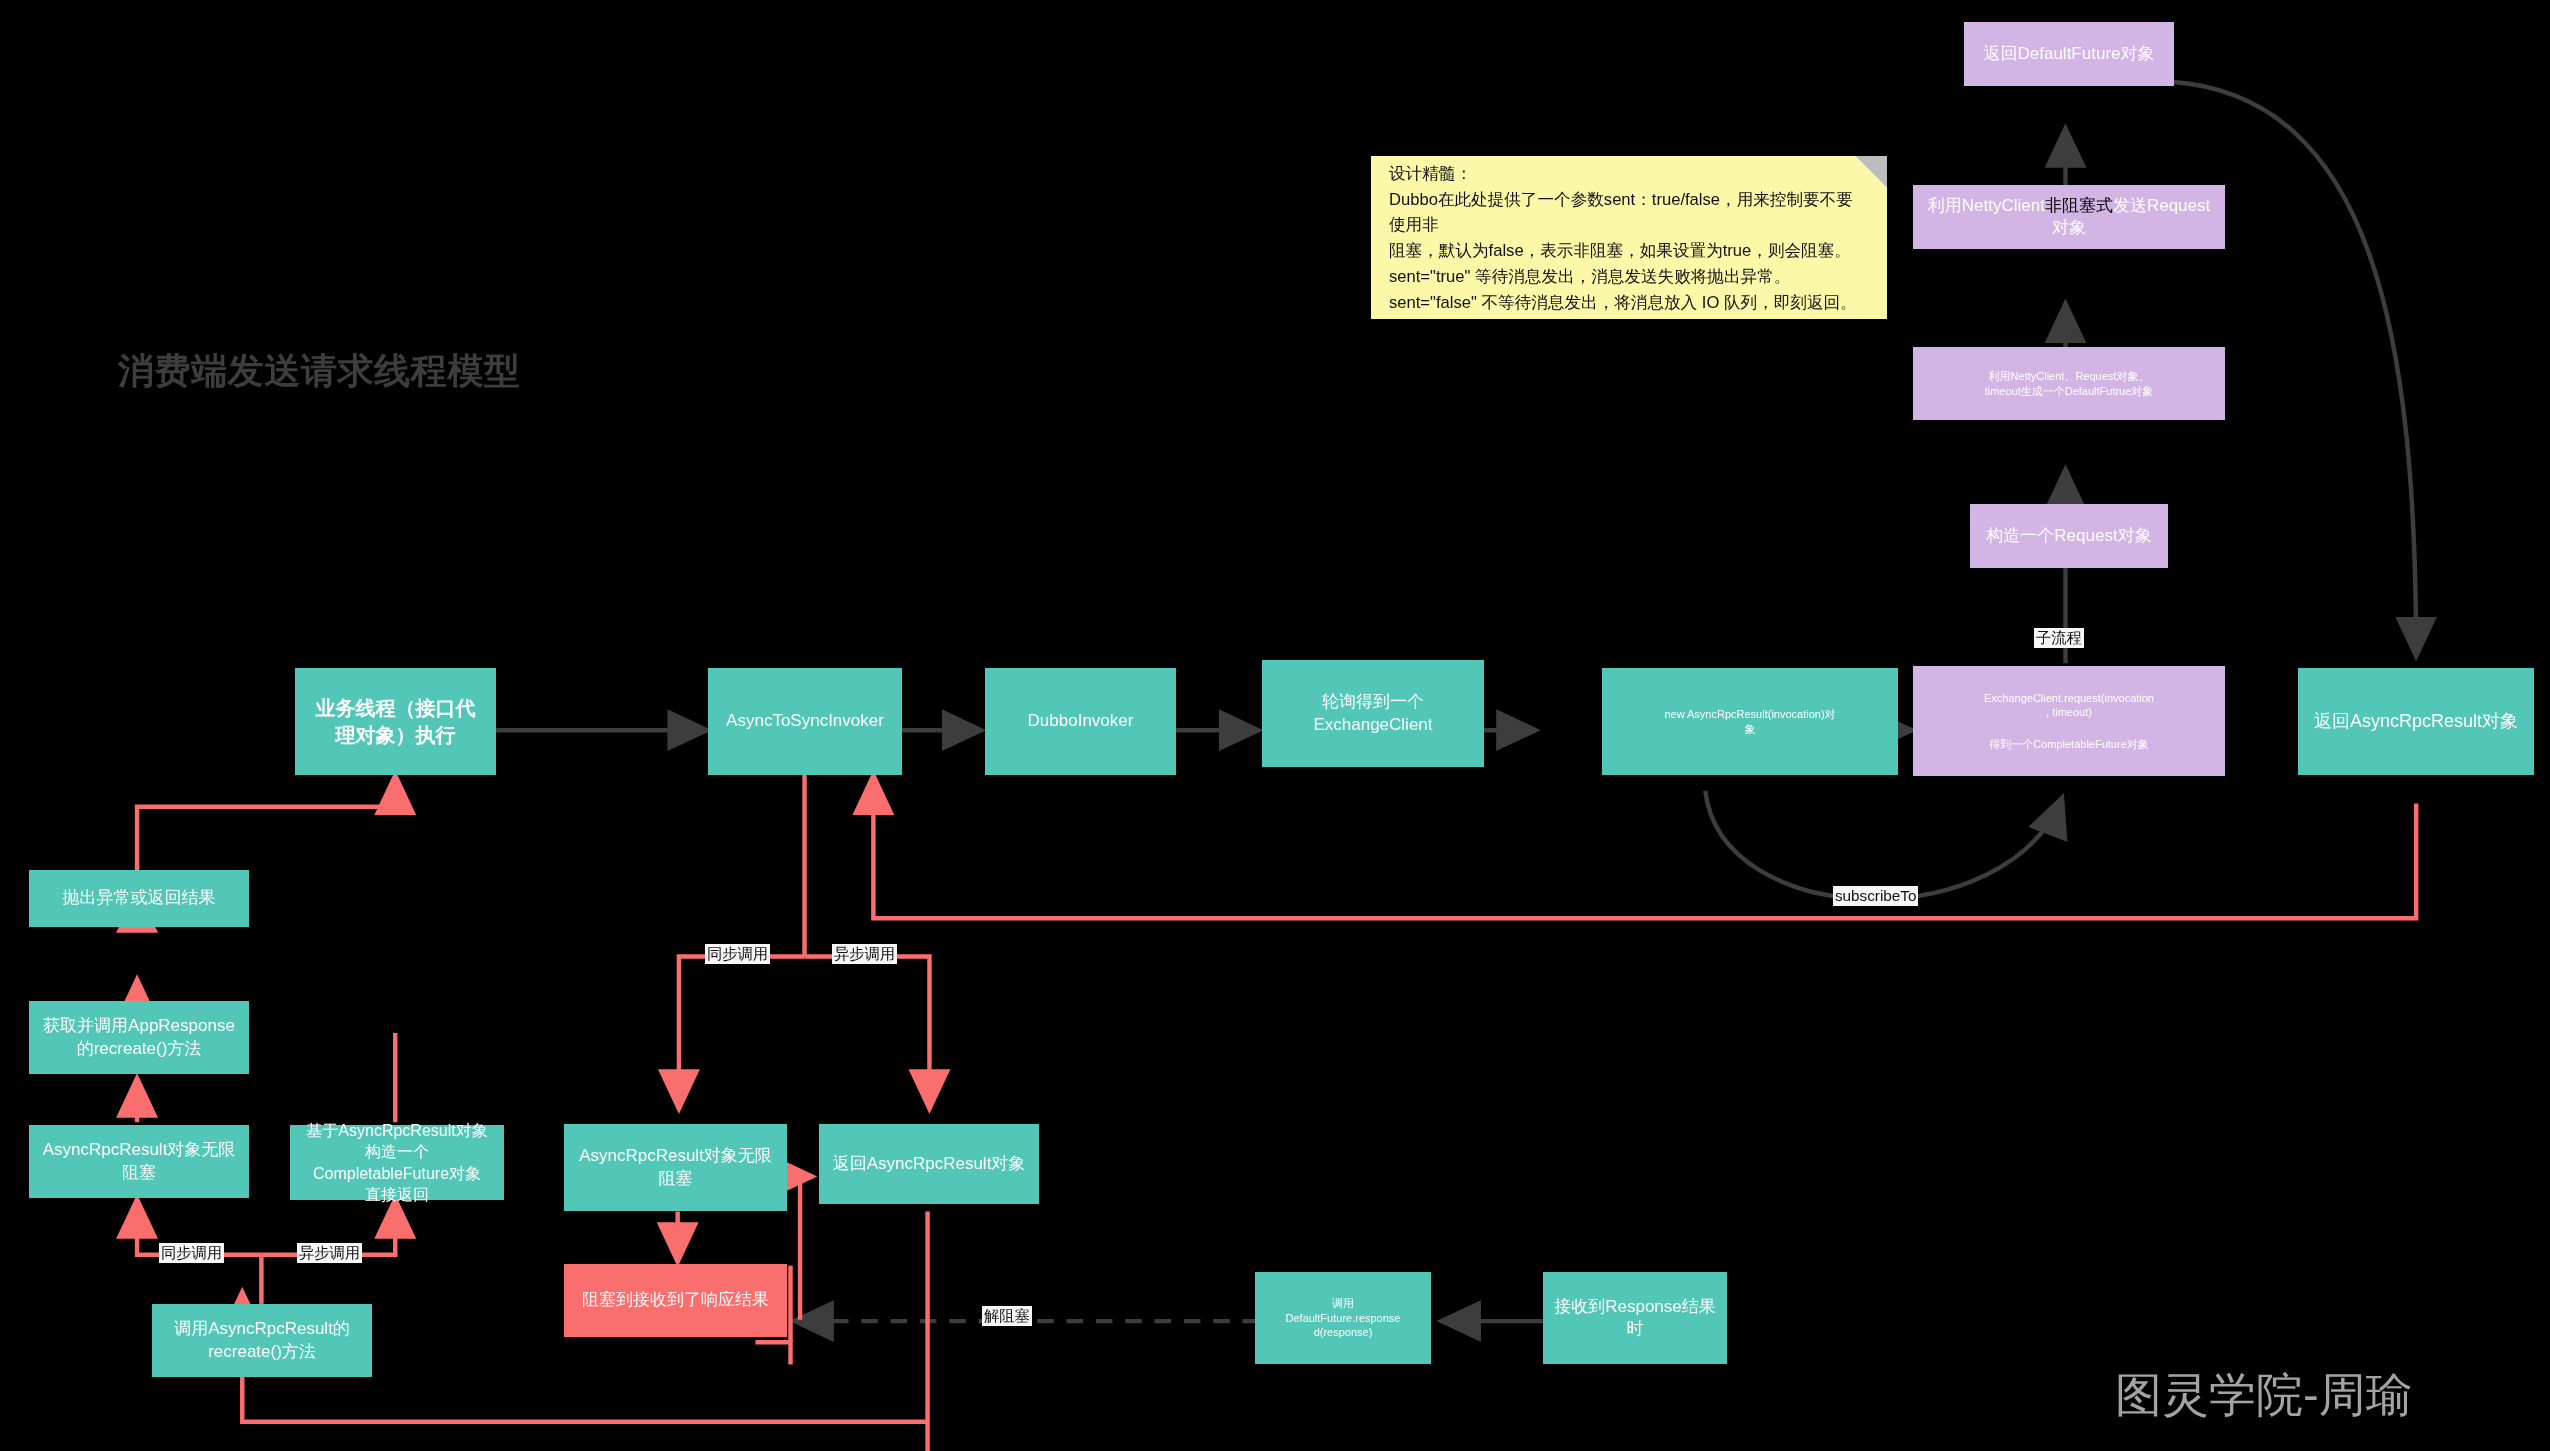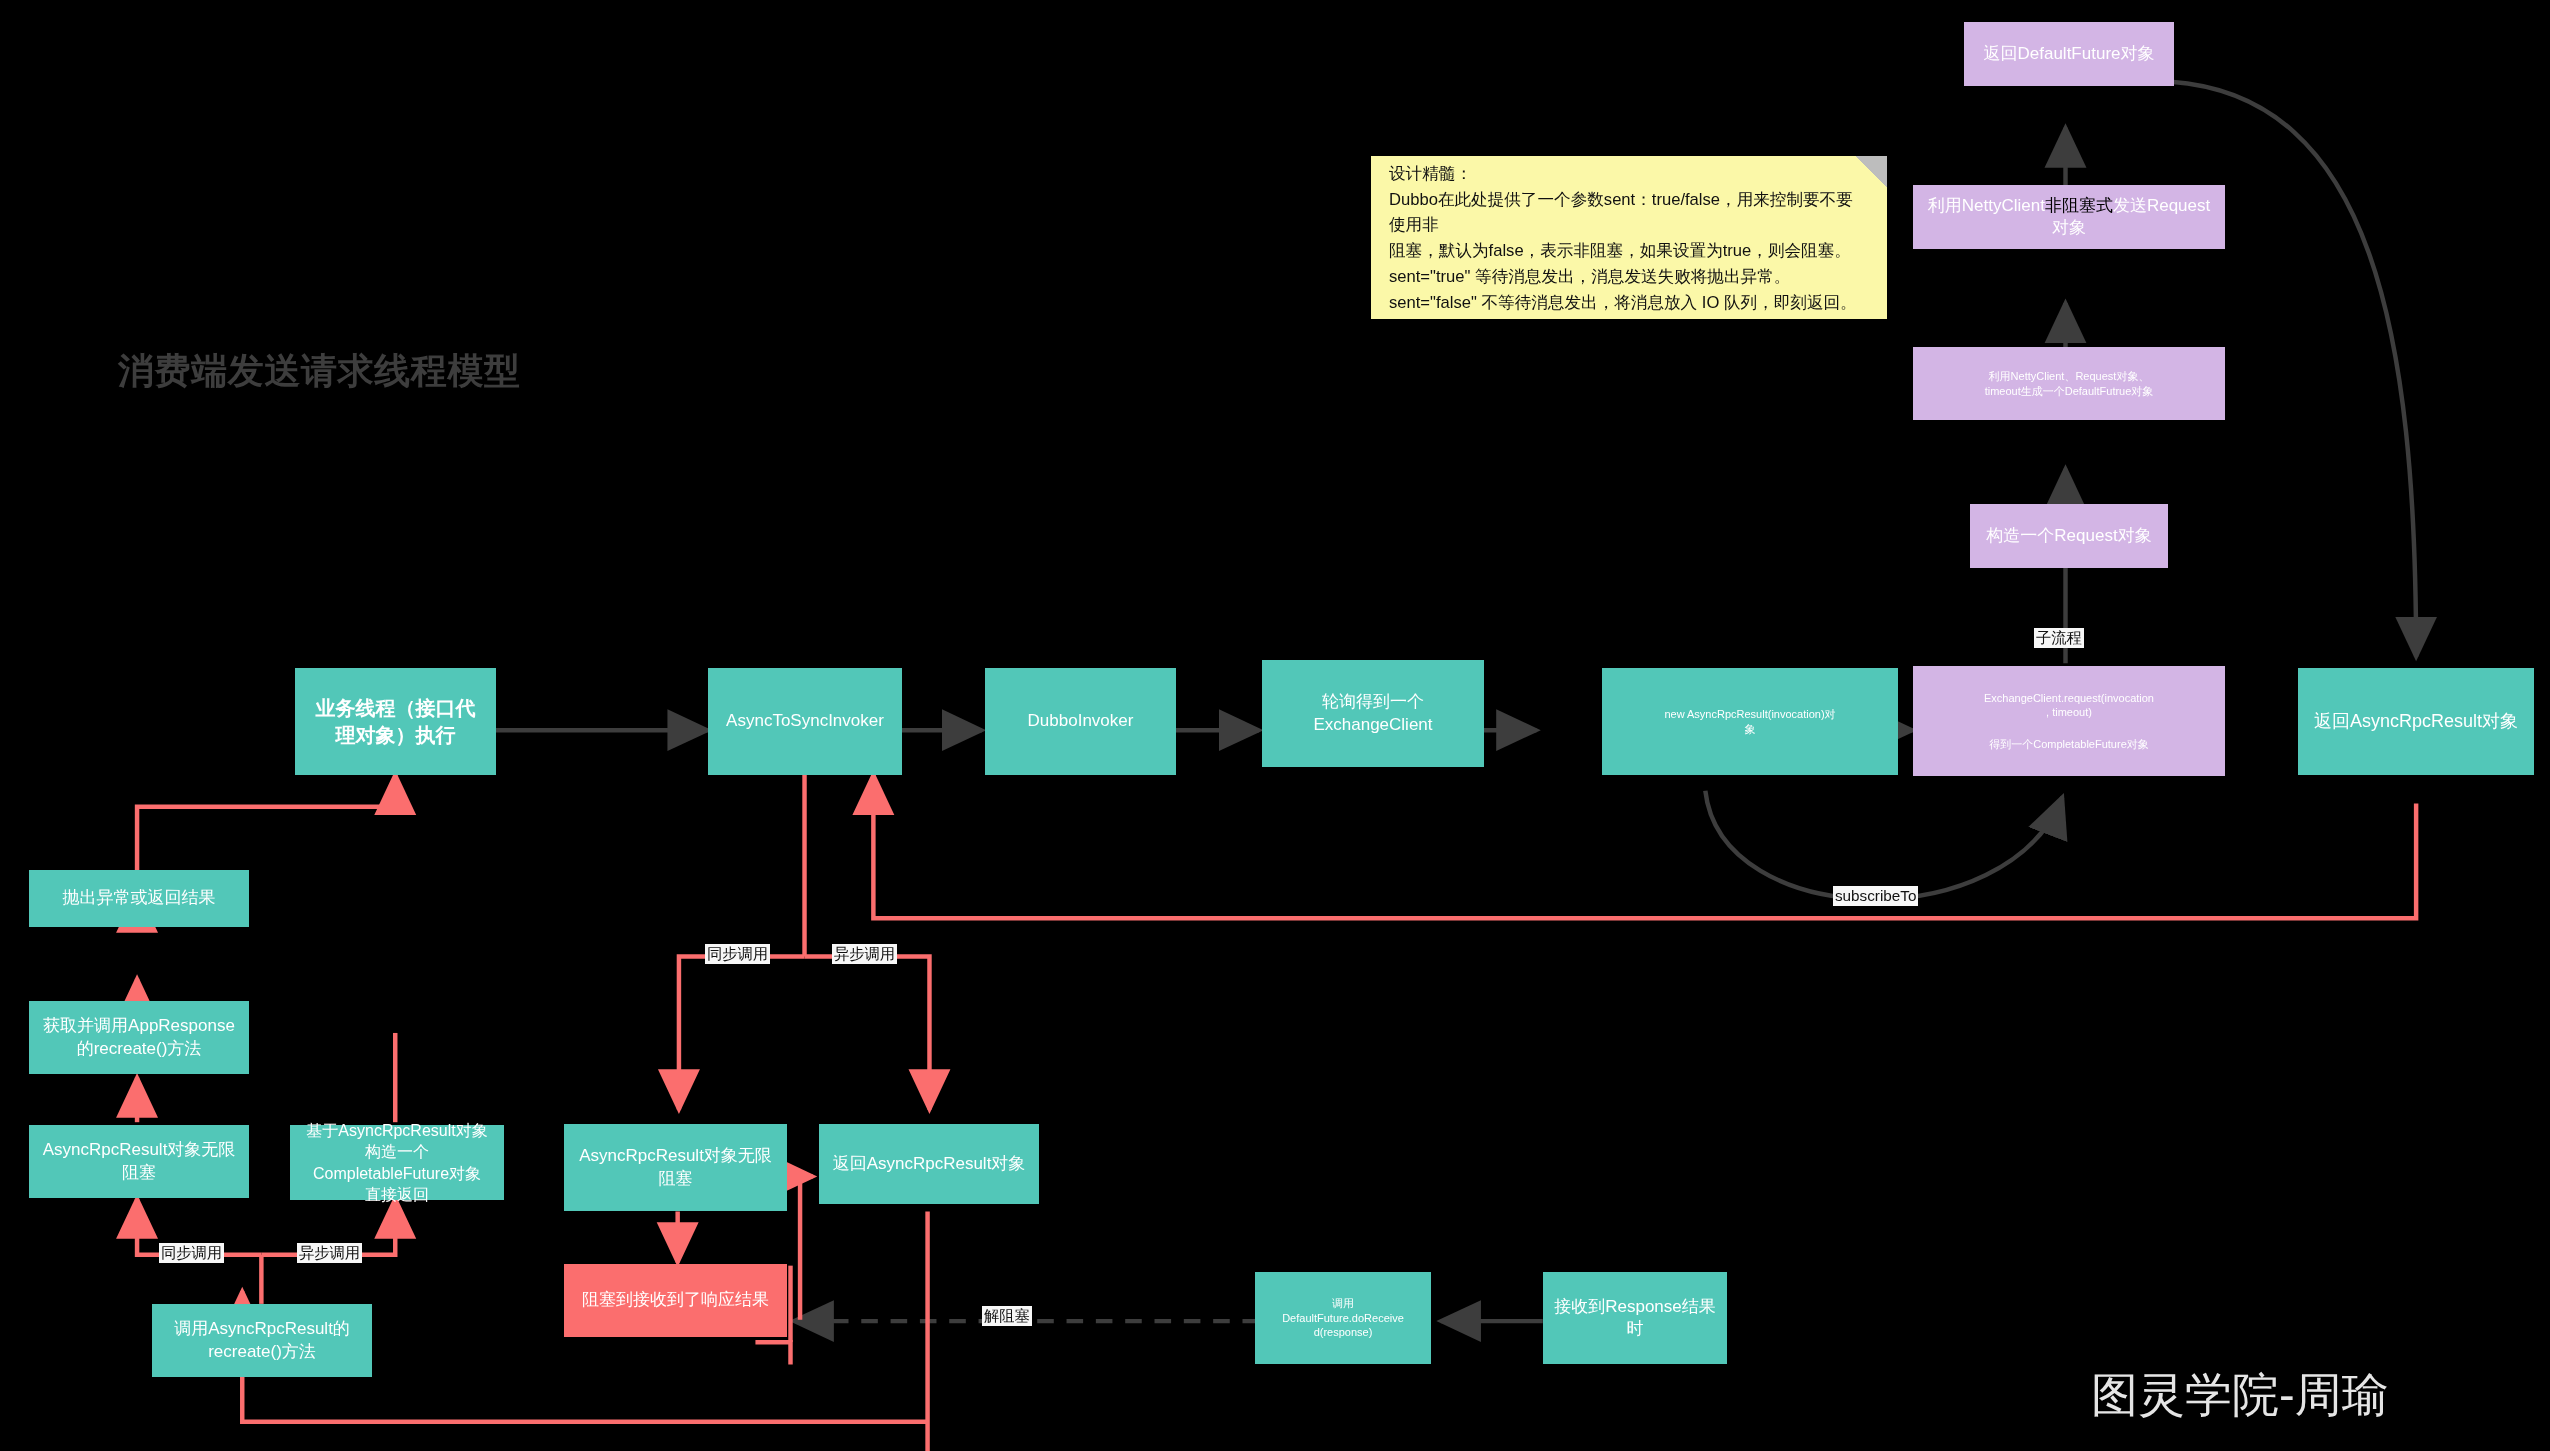--- a/index.html
+++ b/index.html
@@ -13,21 +13,21 @@
         line-height:1.32;padding:3.8px 6.4px;}
   .teal{background:#52c7b8;}
   .purple{background:#d3b5e5;}
   .salmon{background:#fb6e6e;}
   .note{background:#fbf8a8;color:#111;text-align:left;align-items:flex-start;
         justify-content:flex-start;line-height:1.55;padding:5px 18px;}
   .note .ln{display:block;}
   .note .sp{display:block;height:11.5px;}
 
   .title{position:absolute;color:#3d3d3d;font-weight:bold;letter-spacing:0.6px;}
-  .watermark{position:absolute;color:#e5e5e5;white-space:nowrap;}
+  .watermark{position:absolute;color:#a3a3a3;white-space:nowrap;margin-left:24px;}
 
   .elabel{position:absolute;background:#f7f7f7;color:#111;
           padding:0.6px 1.9px;white-space:nowrap;box-sizing:border-box;
           font-size:15.3px;line-height:1.2;}
 
   .n-title{font-size:20px;font-weight:bold;}
   .f28{font-size:18px;}
   .f27{font-size:17px;}
   .f26{font-size:11px;}
   .f25{font-size:16px;}
@@ -199,21 +199,21 @@
   <div class="node teal f27" style="left:819px;top:1124px;width:220px;height:80px;">
     <span>返回AsyncRpcResult对象</span>
   </div>
 
   <div class="node salmon f27" style="left:564px;top:1264px;width:223px;height:73px;">
     <span>阻塞到接收到了响应结果</span>
   </div>
 
   <div class="node teal f26" style="left:1255px;top:1272px;width:176px;height:92px;">
     <span>调用</span>
-    <span>DefaultFuture.doReceive</span>
+    <span>DefaultFuture.response</span>
     <span>d(response)</span>
   </div>
 
   <div class="node teal f27" style="left:1543px;top:1272px;width:184px;height:92px;">
     <span>接收到Response结果时</span>
   </div>
 
   <div class="elabel" style="left:2034px;top:628px;">子流程</div>
   <div class="elabel" style="left:1833px;top:886px;">subscribeTo</div>
   <div class="elabel" style="left:705px;top:944px;">同步调用</div>

